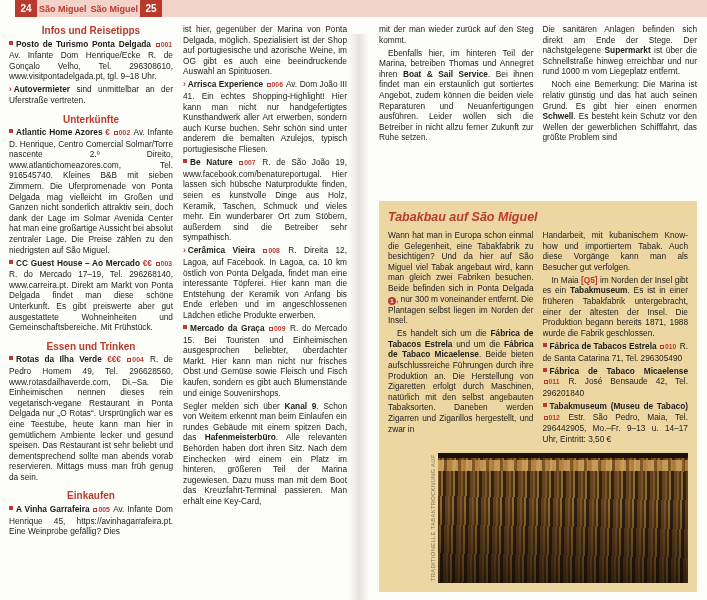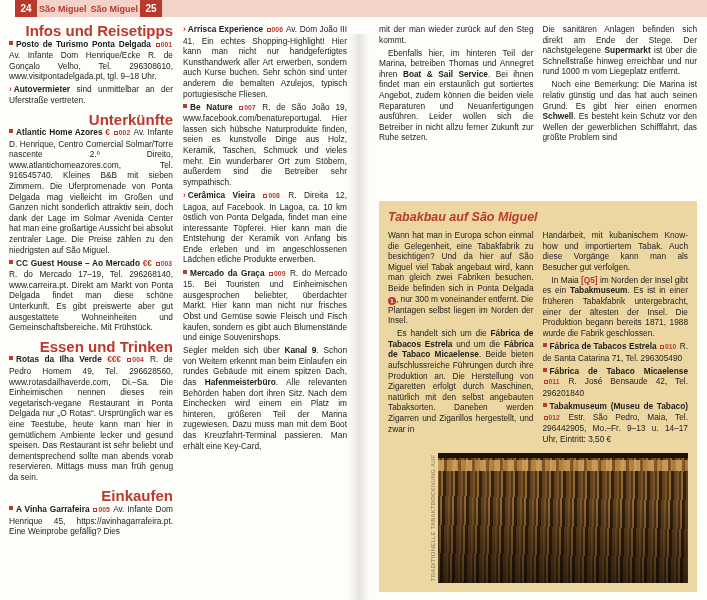--- a/index.html
+++ b/index.html
@@ -21,22 +21,22 @@
   .mapicon::after{ content:""; position:absolute; top:3px; left:0; right:0; height:1px; background:#fff; }
   .bcl{ color:#b93a2c; font-size:8px; font-weight:bold; }
   
   .content{ position:absolute; top:17px; left:0; right:0; bottom:0; display:flex; }
   .pl{ width:352px; padding:7px 5px 5px 9px; display:flex; gap:10px; overflow:hidden; }
   .pr{ width:355px; padding:7px 10px 8px 27px; display:flex; flex-direction:column; overflow:hidden; }
   .spine{ position:absolute; top:17px; bottom:0; left:347px; width:22px;
           background:linear-gradient(90deg, rgba(0,0,0,0) 0%, rgba(90,70,60,0.10) 45%, rgba(90,70,60,0.14) 55%, rgba(0,0,0,0) 100%); pointer-events:none; }
   .col{ flex:1; min-width:0; font-size:8.3px; line-height:10.6px; text-align:justify; hyphens:auto; overflow:hidden; }
   
-  .sh{ color:#bb3a2e; font-weight:bold; font-size:15px; line-height:11px;
-       margin:8px 0 2.5px; text-align:right; }
+  .sh{ color:#bb3a2e; font-weight:bold; font-size:10px; line-height:11px;
+       margin:8px 0 2.5px; text-align:center; }
   .sh.first{ margin-top:1px; }
   .entry{ margin:0 0 2.5px; }
   .ind{ text-indent:9px; }
   .nm{ font-weight:bold; }
   .price{ color:#bb3a2e; font-weight:bold; }
   .msq{ display:inline-block; width:4px; height:4px; background:#bb3a2e;
         margin-right:3px; vertical-align:2px; }
   .mar{ color:#bb3a2e; font-weight:bold; margin-right:2px; }
   .ref{ color:#bb3a2e; font-weight:bold; font-size:6.8px; white-space:nowrap; margin:0 1px; }
   .refsq{ display:inline-block; width:4px; height:4px; border:1px solid #bb3a2e;
@@ -105,20 +105,21 @@
         <div class="sh">Essen und Trinken</div>
 
         <p class="entry"><span class="msq"></span><span class="nm">Rotas da Ilha Verde</span> <span class="price">€€€</span> <span class="ref"><span class="refsq"></span><span>004</span></span> <span>R. de Pedro Homem 49, Tel. 296628560, www.rotasdailhaverde.com, Di.–Sa. Die Einheimischen nennen dieses rein vegetarisch-vegane Restaurant in Ponta Delgada nur „O Rotas“. Ursprünglich war es eine Teestube, heute kann man hier in gemütlichem Ambiente lecker und gesund speisen. Das Restaurant ist sehr beliebt und dementsprechend sollte man abends vorab reservieren. Mittags muss man früh genug da sein.</span></p>
 
         <div class="sh">Einkaufen</div>
 
         <p class="entry"><span class="msq"></span><span class="nm">A Vinha Garrafeira</span> <span class="ref"><span class="refsq"></span><span>005</span></span> <span>Av. Infante Dom Henrique 45, https://avinhagarrafeira.pt. Eine Weinprobe gefällig? Dies</span></p>
       </div>
 
       <div class="col">
+        <p class="entry">ist hier, gegenüber der Marina von Ponta Delgada, möglich. Spezialisiert ist der Shop auf portugiesische und azorische Weine, im OG gibt es auch eine beeindruckende Auswahl an Spirituosen.</p>
 
         <p class="entry"><span class="mar">›</span><span class="nm">Arrisca Experience</span> <span class="ref"><span class="refsq"></span><span>006</span></span> <span>Av. Dom João III 41. Ein echtes Shopping-Highlight! Hier kann man nicht nur handgefertigtes Kunsthandwerk aller Art erwerben, sondern auch Kurse buchen. Sehr schön sind unter anderem die bemalten Azulejos, typisch portugiesische Fliesen.</span></p>
 
         <p class="entry"><span class="msq"></span><span class="nm">Be Nature</span> <span class="ref"><span class="refsq"></span><span>007</span></span> <span>R. de São João 19, www.facebook.com/benatureportugal. Hier lassen sich hübsche Naturprodukte finden, seien es kunstvolle Dinge aus Holz, Keramik, Taschen, Schmuck und vieles mehr. Ein wunderbarer Ort zum Stöbern, außerdem sind die Betreiber sehr sympathisch.</span></p>
 
         <p class="entry"><span class="mar">›</span><span class="nm">Cerâmica Vieira</span> <span class="ref"><span class="refsq"></span><span>008</span></span> <span>R. Direita 12, Lagoa, auf Facebook. In Lagoa, ca. 10 km östlich von Ponta Delgada, findet man eine interessante Töpferei. Hier kann man die Entstehung der Keramik von Anfang bis Ende erleben und im angeschlossenen Lädchen etliche Produkte erwerben.</span></p>
 
         <p class="entry"><span class="msq"></span><span class="nm">Mercado da Graça</span> <span class="ref"><span class="refsq"></span><span>009</span></span> <span>R. do Mercado 15. Bei Touristen und Einheimischen ausgesprochen beliebter, überdachter Markt. Hier kann man nicht nur frisches Obst und Gemüse sowie Fleisch und Fisch kaufen, sondern es gibt auch Blumenstände und einige Souvenirshops.</span></p>
 
 

